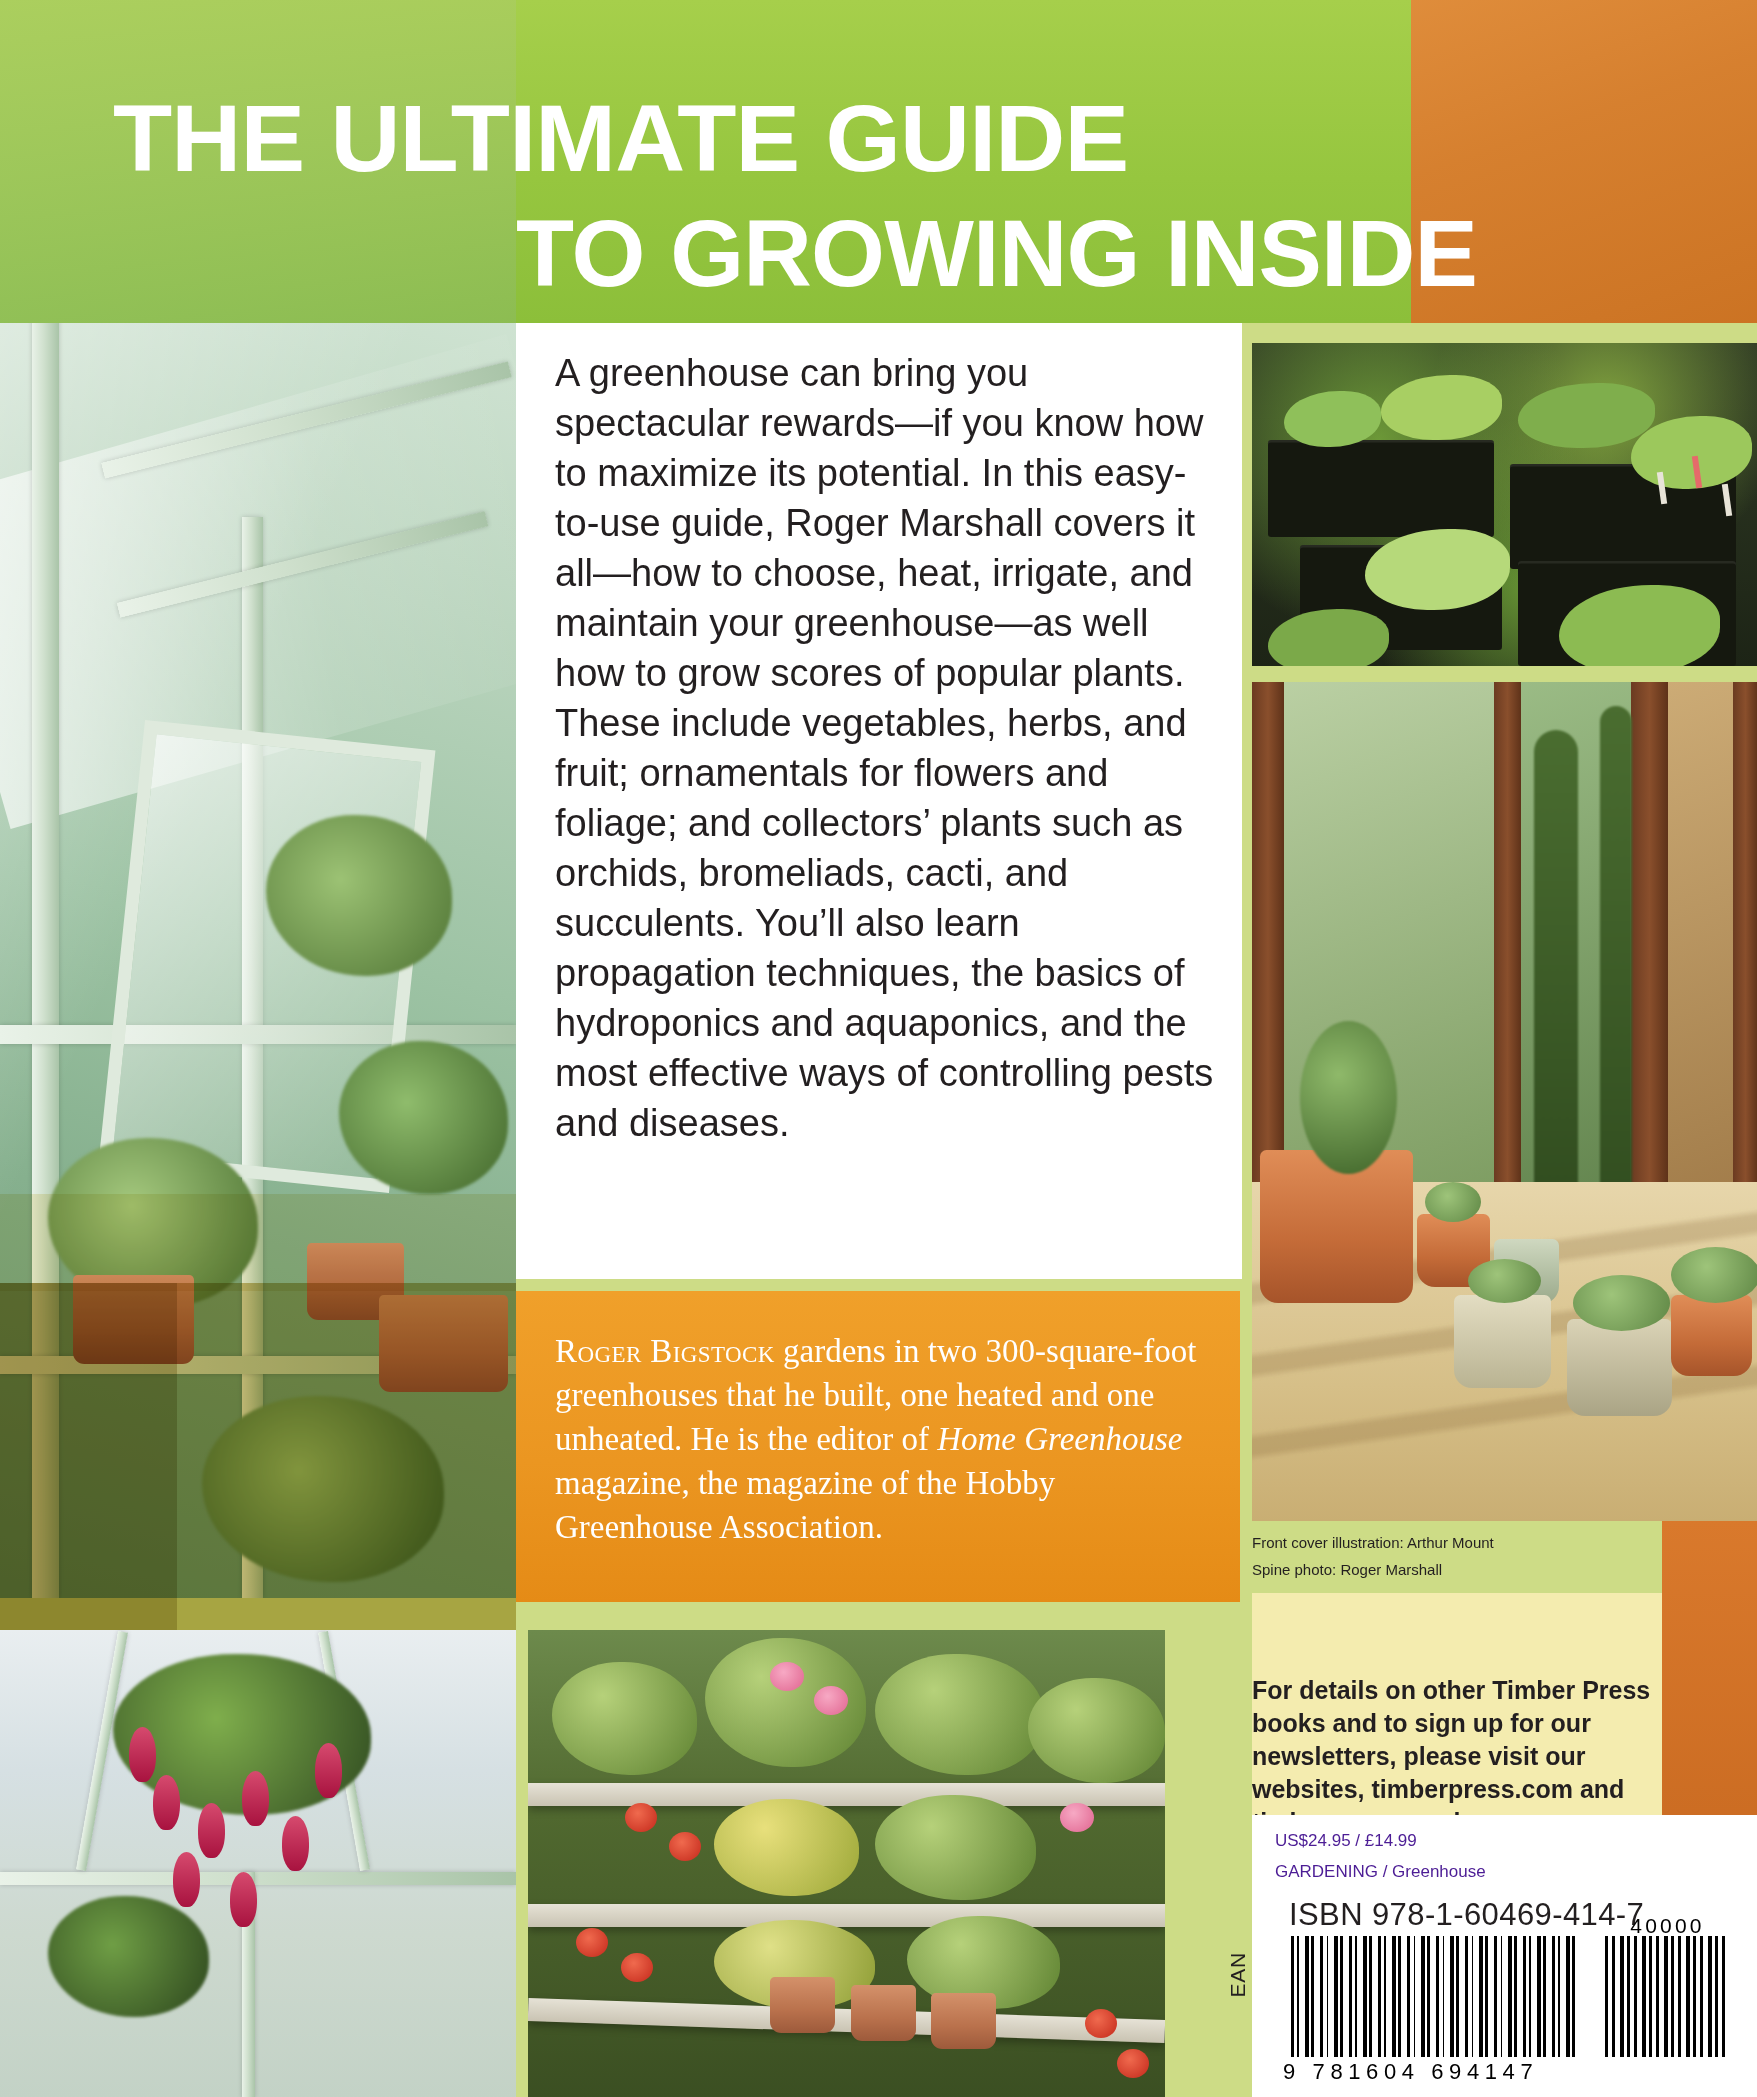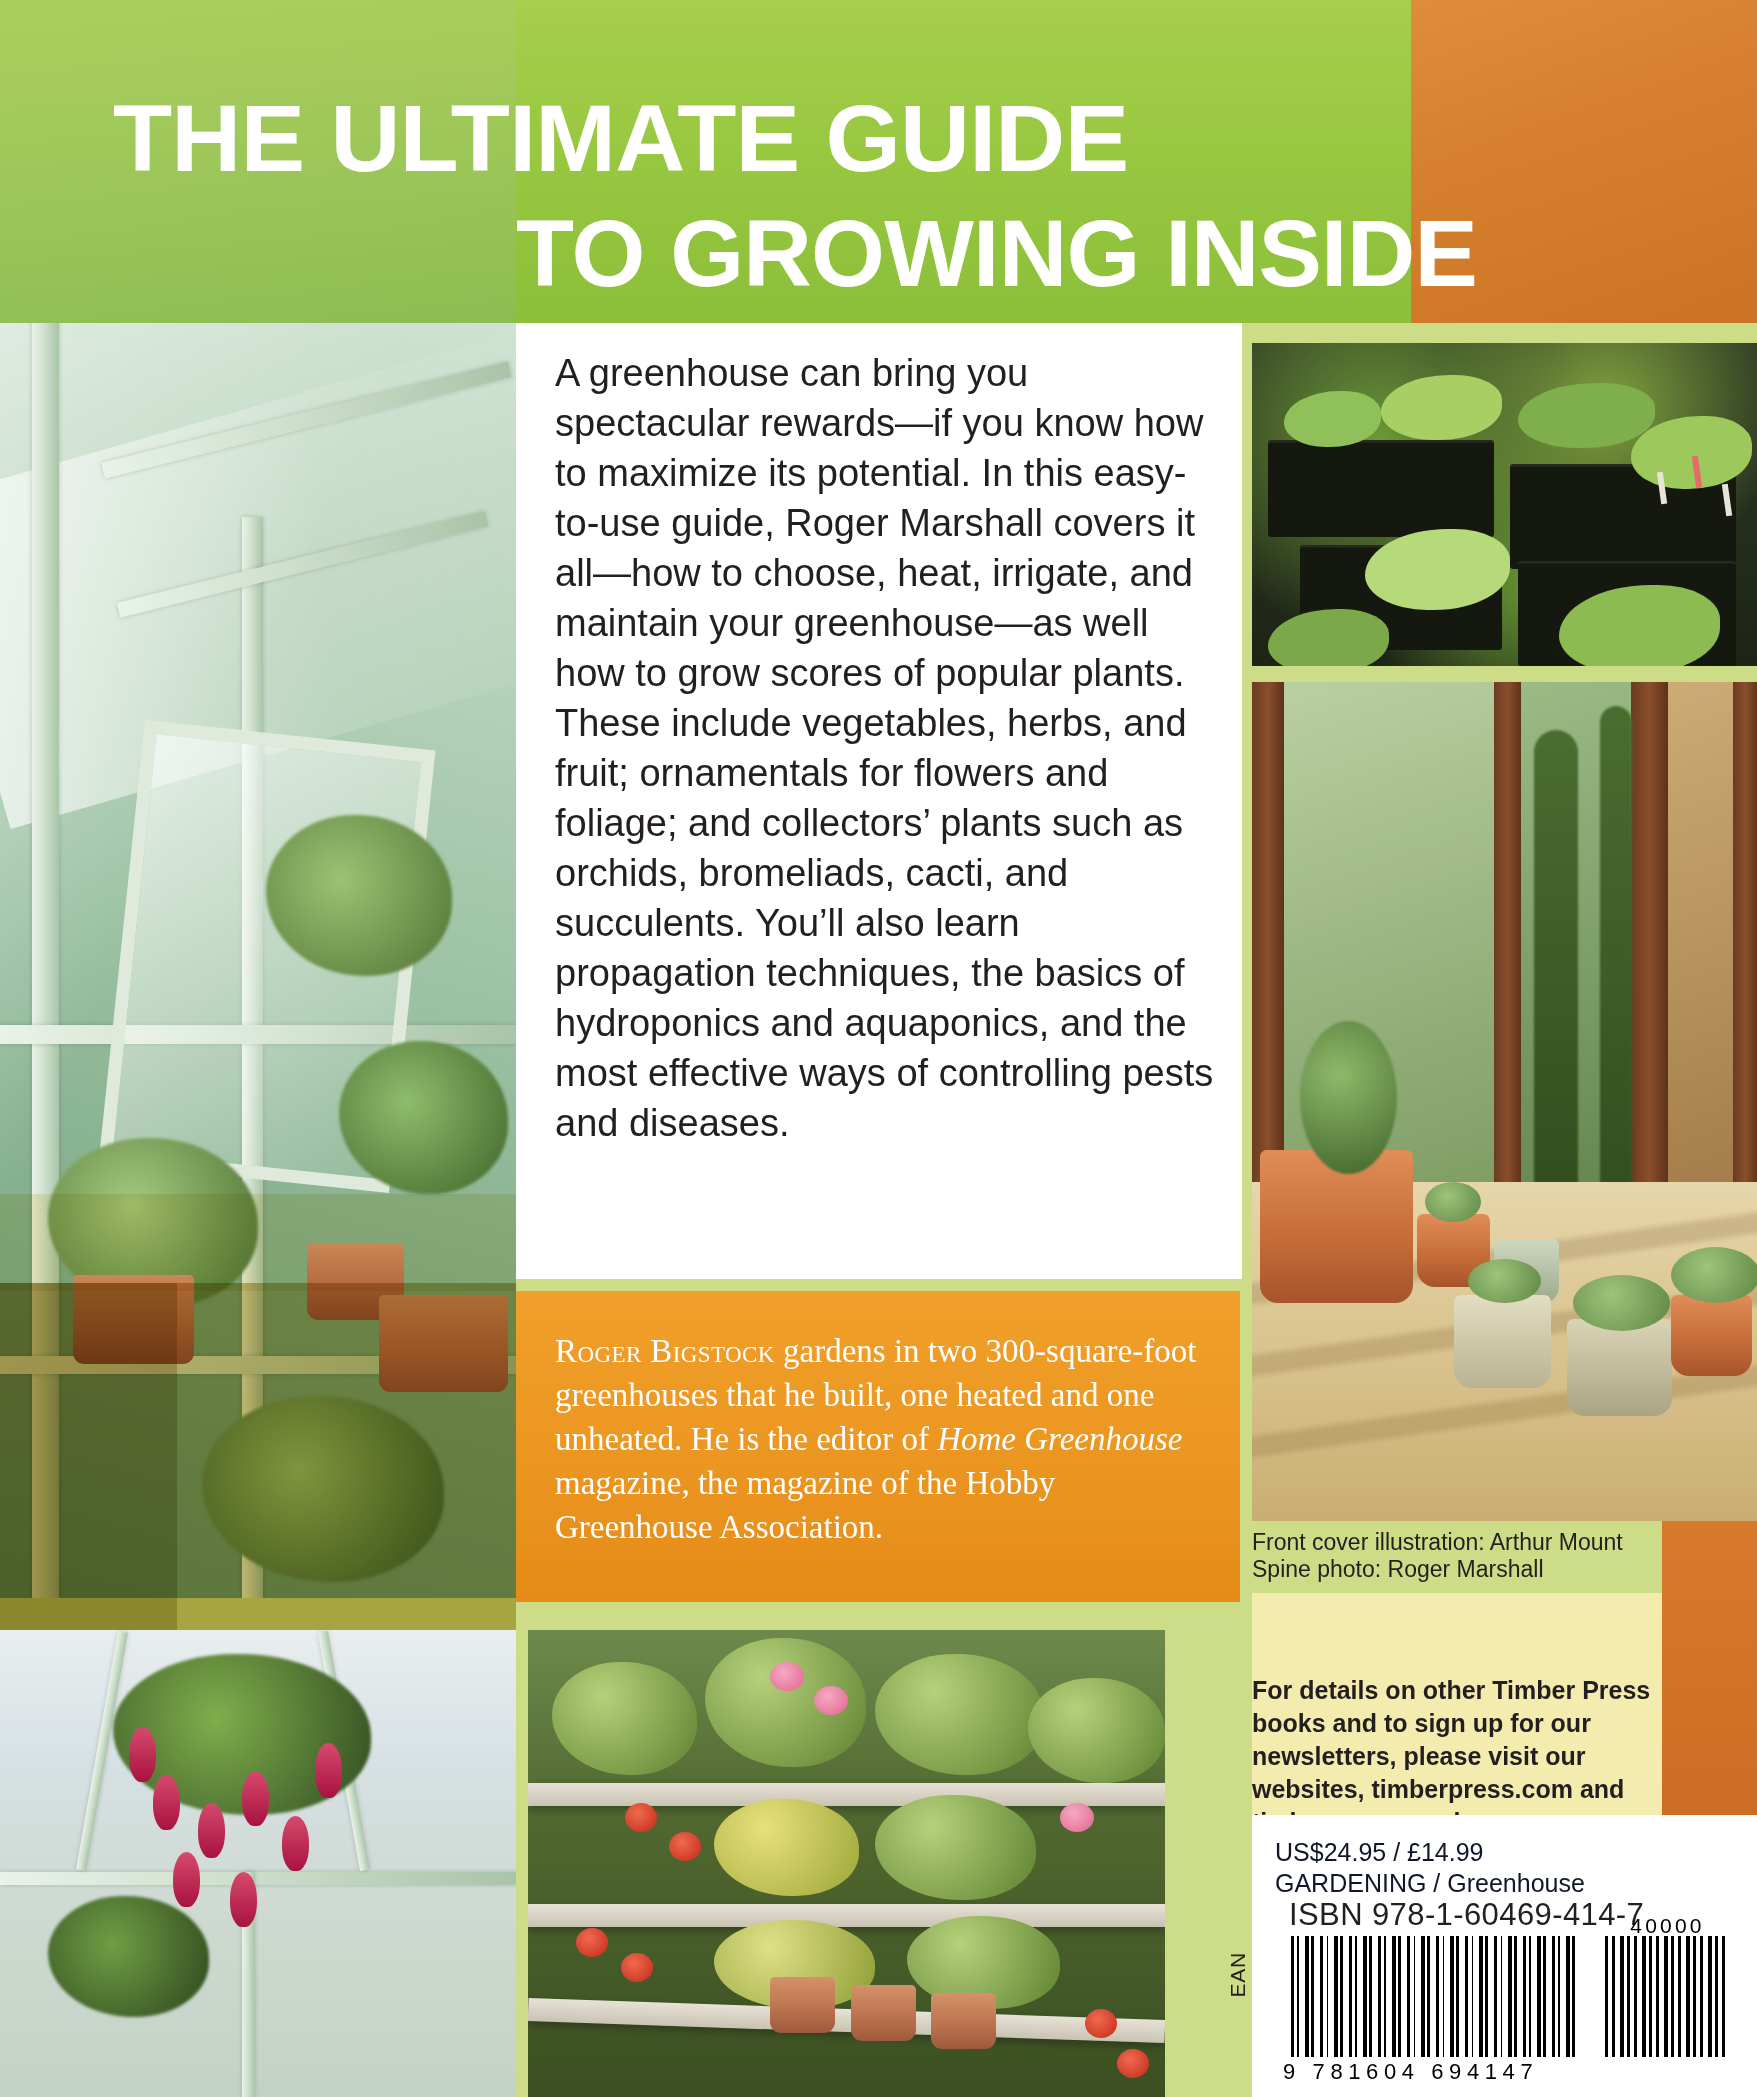--- a/index.html
+++ b/index.html
@@ -216,29 +216,29 @@
   }
   .author-name {
     font-variant: small-caps;
     letter-spacing:0.4px;
   }
   .ital { font-style: italic; }
 
   
   .credits {
     position:absolute; left:1252px; top:1529px; width:411px;
-    font-size:23px; line-height:27px; color:#231f20;
+    font-size:15px; line-height:27px; color:#231f20;
   }
   .promo {
     position:absolute; left:1252px; top:1674px; width:419px;
     font-size:25px; line-height:33px; font-weight:bold; color:#231f20;
   }
   .price-text {
     position:absolute; left:1275px; top:1825px;
-    font-size:25px; line-height:31px; color:#0f172a;margin-top:12px;
+    font-size:17px; line-height:31px; color:#4c1d95;
   }
   .isbn-text {
     position:absolute; left:1289px; top:1897px;
     font-size:31px; letter-spacing:0.4px; color:#231f20;
   }
   .ean-label {
     position:absolute; left:1226px; top:1952px;
     font-size:21px; color:#231f20;
     writing-mode: vertical-rl; transform: rotate(180deg);
     letter-spacing:0.8px;

